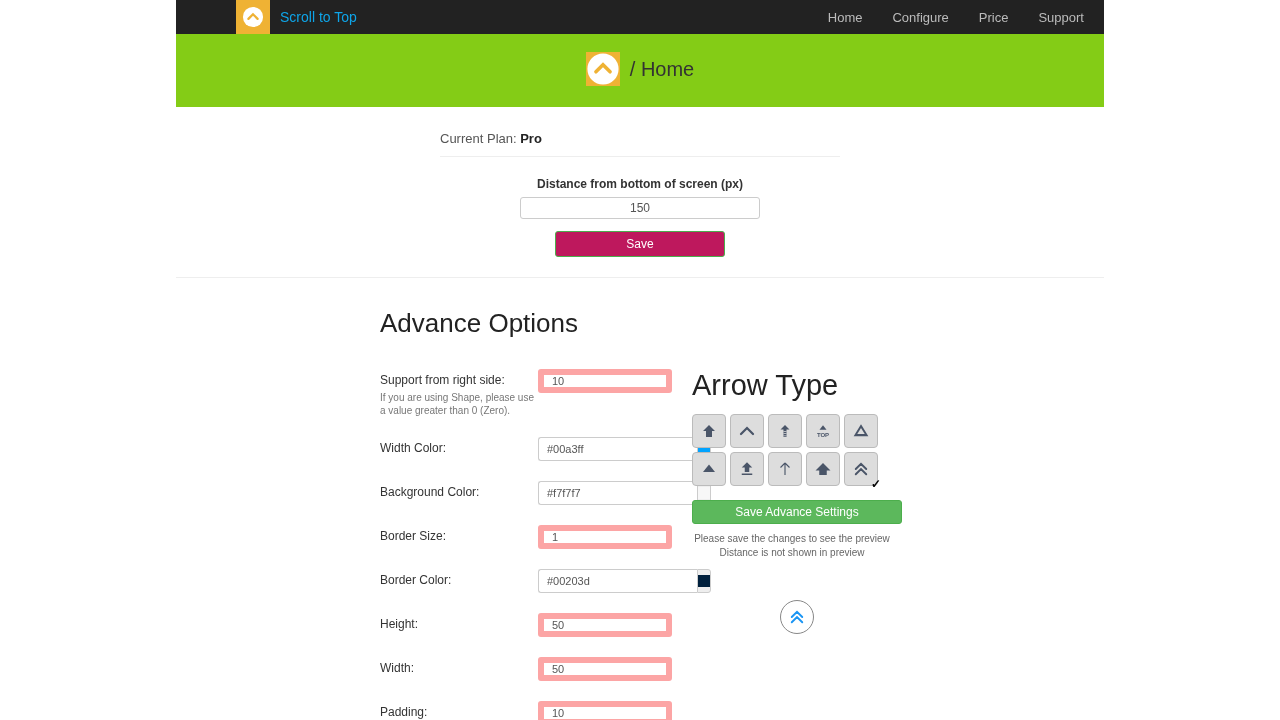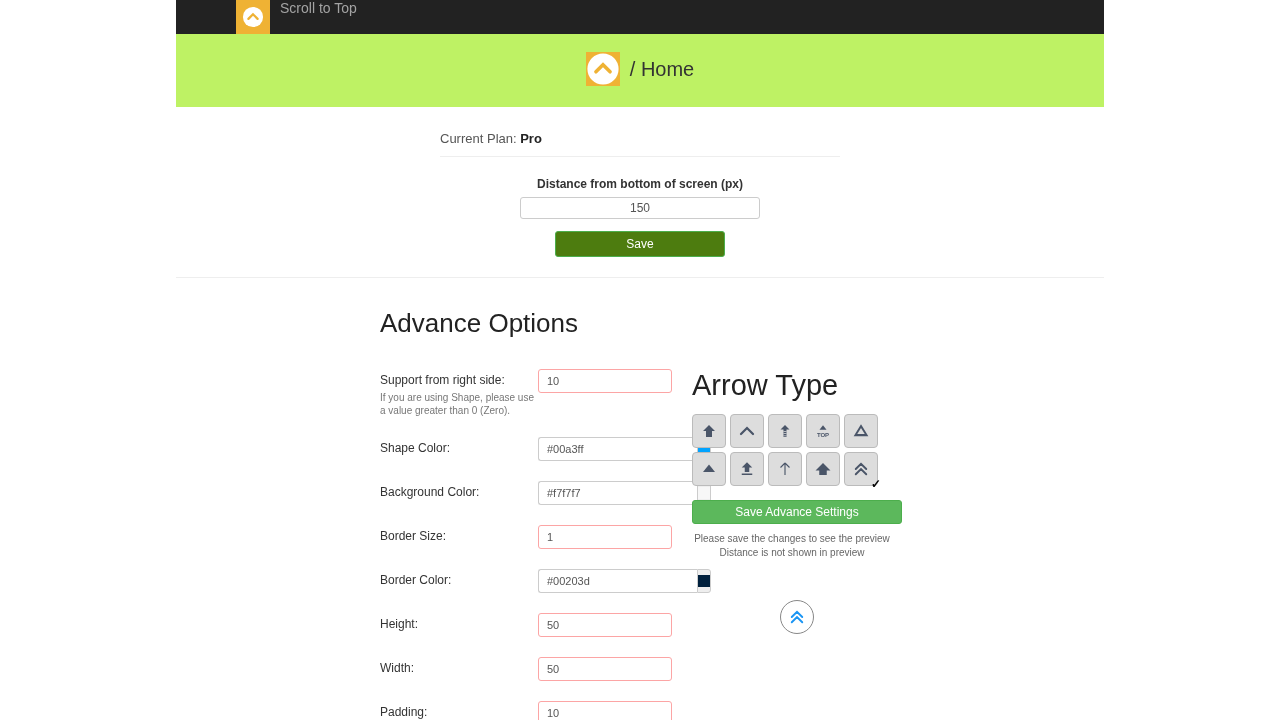--- a/index.html
+++ b/index.html
@@ -1,42 +1,42 @@
 <!DOCTYPE html>
 <html><head>
 <meta charset="utf-8">
 <style>
 * { box-sizing: border-box; margin: 0; padding: 0; }
 body { font-family: "Helvetica Neue", Helvetica, Arial, sans-serif; font-size: 14px; color: #333; background: #fff; }
 .navbar { background: #222; height: 34px; display: flex; align-items: center; padding: 0 20px; margin: 0 auto; width: 928px; }
-.navbar-brand { display: flex; align-items: flex-start; color: #a3a3a3; text-decoration: none; margin-left: 40px; }
+.navbar-brand { display: flex; align-items: center; color: #0ea5e9; text-decoration: none; margin-left: 40px; }
 .logo-img { width: 34px; height: 34px; background: #efb234; display: flex; align-items: center; justify-content: center; margin-right: 10px; }
 .logo-img svg { width: 22px; height: 22px; }
 .navbar-nav { margin-left: auto; display: flex; gap: 30px; }
 .navbar-nav a { color: #bbb; text-decoration: none; font-size: 13px; }
-.header-section { background: #bef264; padding: 18px 0; width: 928px; margin: 0 auto; text-align: center; }
+.header-section { background: #84cc16; padding: 18px 0; width: 928px; margin: 0 auto; text-align: center; }
 .header-inner { display: inline-flex; align-items: center; gap: 10px; }
 .header-logo { width: 34px; height: 34px; background: #efb234; display: flex; align-items: center; justify-content: center; }
 .header-title { font-size: 20px; font-weight: 500; color: #333; }
 .content { width: 928px; margin: 0 auto; }
 .plan-section { padding: 24px 0 10px; font-size: 13px; color: #555; border-bottom: 1px solid #eee; width: 400px; margin: 0 auto; }
 .plan-section strong { color: #222; font-weight: 700; }
 .distance-section { text-align: center; padding: 20px 0; border-bottom: 1px solid #eee; }
 .distance-label { font-size: 12px; font-weight: 700; color: #333; margin-bottom: 6px; }
 .distance-input { width: 240px; height: 22px; border: 1px solid #ccc; border-radius: 3px; text-align: center; font-size: 12px; color: #555; padding: 4px; }
-.save-btn { margin-top: 12px; width: 170px; height: 26px; background: #4d7c0f; border: 1px solid #4cae4c; color: #fff; border-radius: 3px; font-size: 12px; cursor: pointer; }
+.save-btn { margin-top: 12px; width: 170px; height: 26px; background: #be185d; border: 1px solid #4cae4c; color: #fff; border-radius: 3px; font-size: 12px; cursor: pointer; }
 .advance-section { width: 520px; margin: 30px auto 0; padding-left: 0; }
 .advance-title { font-size: 26px; font-weight: 500; color: #222; margin-bottom: 30px; }
 .advance-body { display: flex; gap: 20px; }
 .form-col { width: 296px; }
 .form-row { display: flex; align-items: flex-start; margin-bottom: 20px; }
 .form-label { width: 158px; font-size: 12px; color: #333; padding-top: 4px; }
 .form-hint { font-size: 10px; color: #777; line-height: 1.3; margin-top: 4px; }
 .form-input-wrap { flex: 1; }
-.form-input { width: 134px; height: 24px; border: 1px solid #fca5a5; border-radius: 3px; padding: 3px 8px; font-size: 11px; color: #555; }
+.form-input { width: 134px; height: 24px; border: 6px solid #fca5a5; border-radius: 3px; padding: 3px 8px; font-size: 11px; color: #555; }
 .color-group { display: flex; width: 134px; }
 .color-input { flex: 1; height: 24px; border: 1px solid #ccc; border-radius: 3px 0 0 3px; padding: 3px 8px; font-size: 11px; color: #555; border-right: none; }
 .color-swatch-box { width: 26px; height: 24px; border: 1px solid #ccc; border-radius: 0 3px 3px 0; display: flex; align-items: center; justify-content: center; background: #eee; }
 .color-swatch { width: 12px; height: 12px; }
 .right-col { flex: 1; }
 .arrow-title { font-size: 29px; font-weight: 500; color: #222; margin-bottom: 12px; }
 .arrow-grid { display: flex; flex-wrap: wrap; gap: 4px; margin-bottom: 14px; width: 200px; }
 .arrow-btn { width: 34px; height: 34px; border: 1px solid #bbb; border-radius: 4px; background: #ddd; display: flex; align-items: center; justify-content: center; cursor: pointer; position: relative; }
 .arrow-btn svg { width: 18px; height: 18px; fill: #4a5568; }
 .arrow-btn.selected::after { content: "✓"; position: absolute; bottom: -6px; right: -4px; font-size: 12px; color: #000; font-weight: bold; }
@@ -52,20 +52,26 @@
 <div class="navbar">
   <a class="navbar-brand">
     <span class="logo-img">
       <svg viewBox="0 0 24 24">
           <circle cx="12" cy="12" r="11" fill="#fff"></circle>
           <path d="M7 14 L12 9 L17 14" stroke="#efb234" stroke-width="2.5" fill="none" stroke-linecap="round"></path>
         </svg>
     </span>
     <span>Scroll to Top</span>
   </a>
+  <div class="navbar-nav">
+    <a>Home</a>
+    <a>Configure</a>
+    <a>Price</a>
+    <a>Support</a>
+  </div>
 </div>
 
 <div class="header-section">
   <div class="header-inner">
     <span class="header-logo">
       <svg viewBox="0 0 24 24">
           <circle cx="12" cy="12" r="11" fill="#fff"></circle>
           <path d="M7 14 L12 9 L17 14" stroke="#efb234" stroke-width="2.5" fill="none" stroke-linecap="round"></path>
         </svg>
     </span>
@@ -91,21 +97,21 @@
 
         <div class="form-row">
           <div class="form-label">
             <div>Support from right side:</div>
             <div class="form-hint">If you are using Shape, please use a value greater than 0 (Zero).</div>
           </div>
           <div class="form-input-wrap"><input class="form-input" value="10" style=""></div>
         </div>
 
         <div class="form-row">
-          <div class="form-label">Shape Color:</div>
+          <div class="form-label">Width Color:</div>
           <div class="form-input-wrap">
             <div class="color-group">
               <input class="color-input" value="#00a3ff" style="">
               <span class="color-swatch-box">
                   <span class="color-swatch" style="background:#00a3ff"></span>
                 </span>
             </div>
           </div>
         </div>
 

